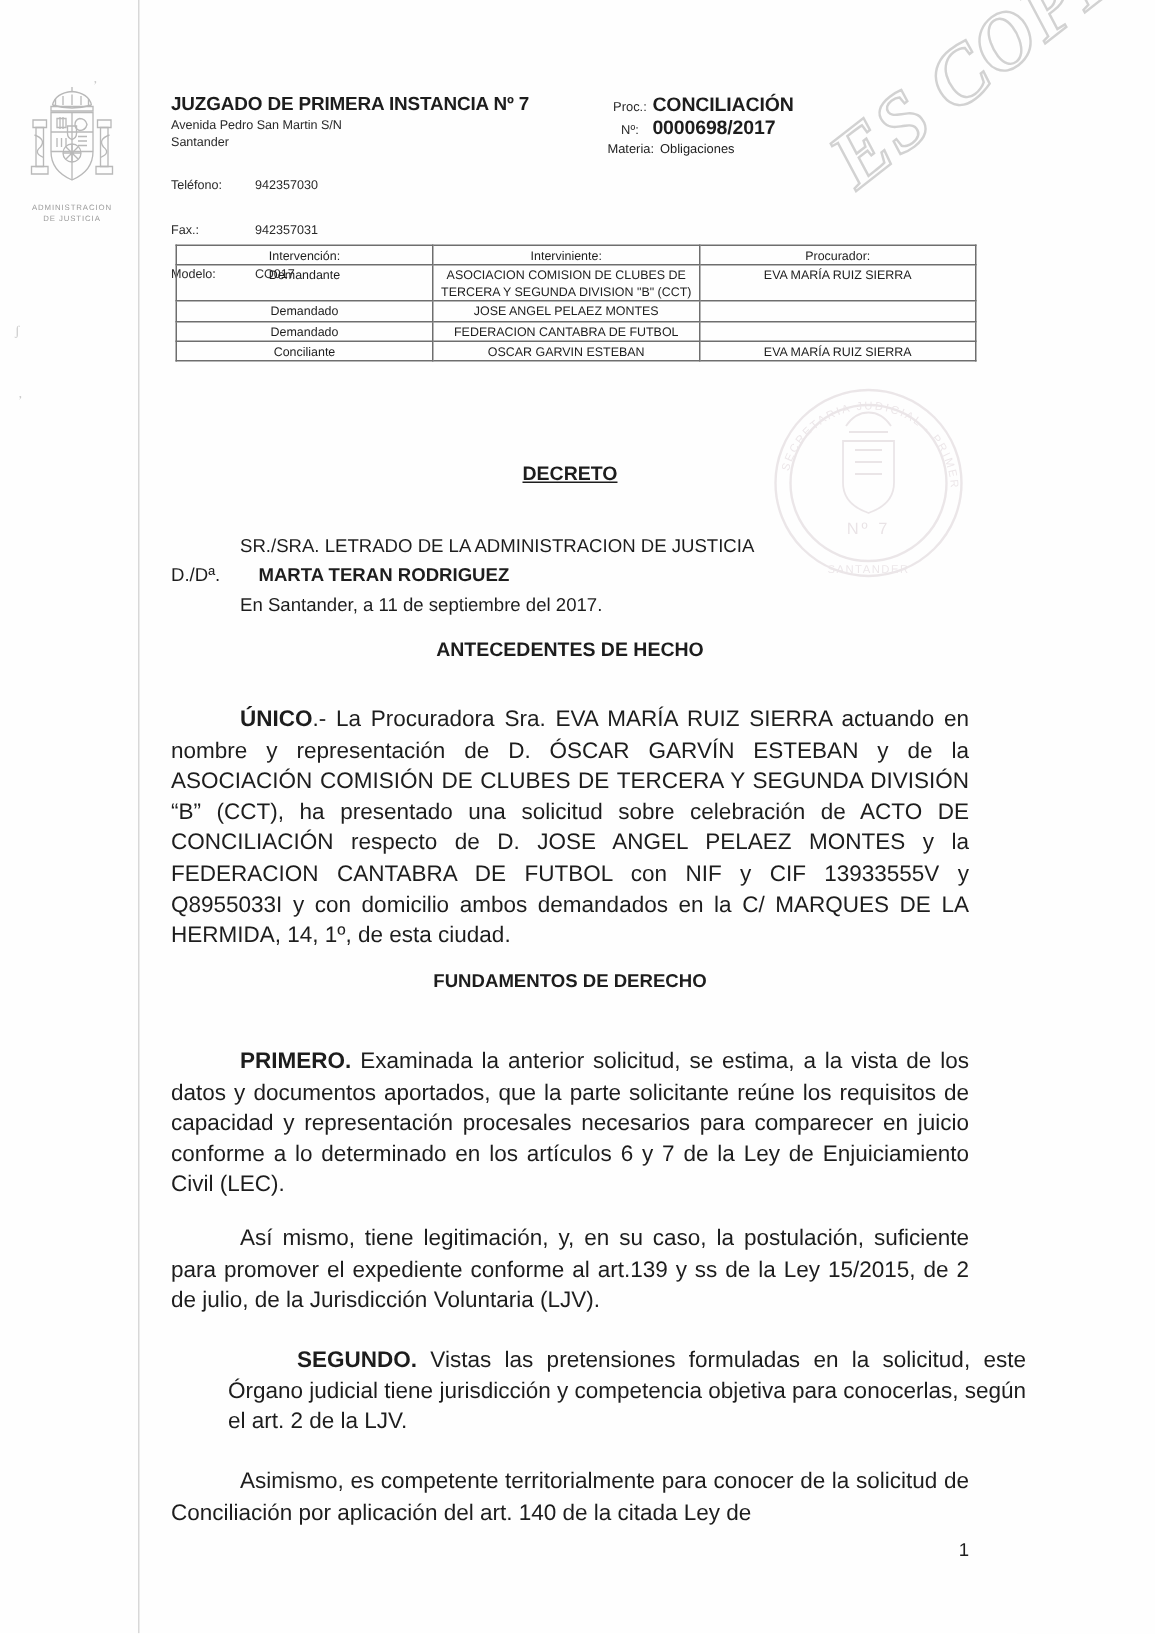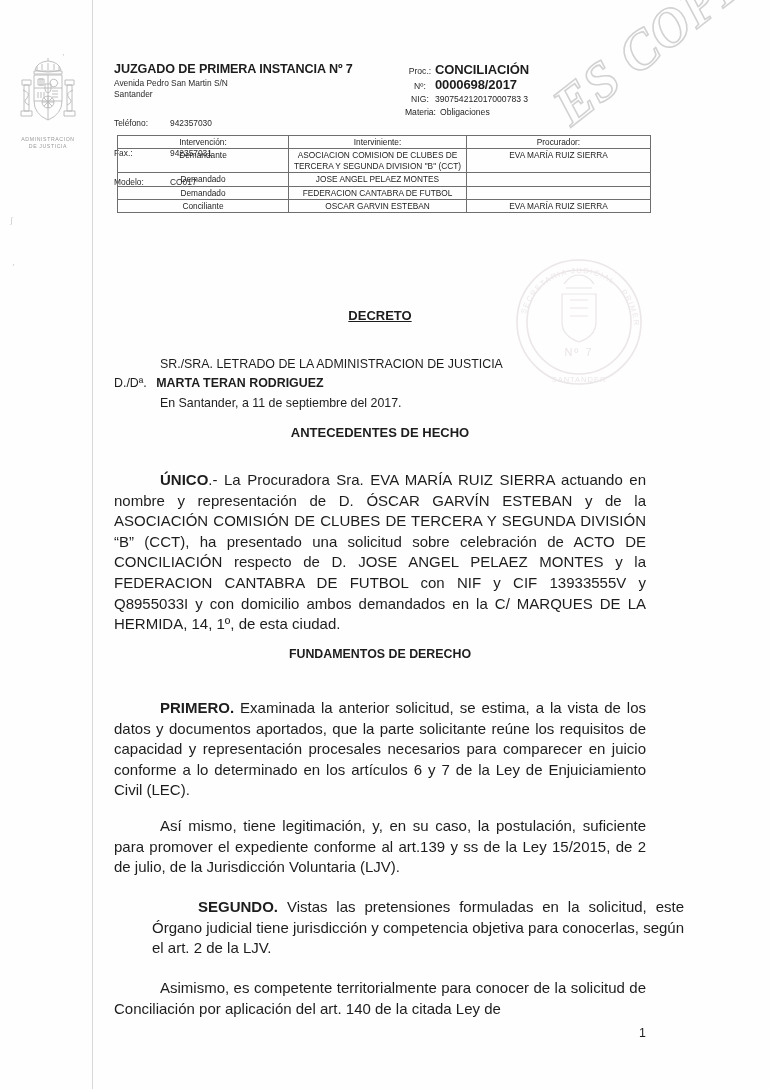--- a/index.html
+++ b/index.html
@@ -95,21 +95,21 @@
     font-weight: bold;
     letter-spacing: -0.1px;
   }
   .hdr-r-sm { font-size: 8.6px; }
   .hdr-r-row.mat { line-height: 12px; }
 
   
   .parties {
     position: absolute;
     left: 117px;
-    top: 135px;
+    top: 163px;
     width: 533px;
     border-collapse: collapse;
     table-layout: fixed;
   }
   .parties td {
     border: 1px solid #6e6e6e;
     font-size: 8.3px;
     line-height: 10.4px;
     text-align: center;
     padding: 1px 2px;
@@ -296,24 +296,20 @@
 
     <div class="hdr-right">
       <div class="hdr-r-row">
         <span class="hdr-r-k">Proc.:</span>
         <span class="hdr-r-big">CONCILIACIÓN</span>
       </div>
       <div class="hdr-r-row">
         <span class="hdr-r-k">Nº:</span>
         <span class="hdr-r-big">0000698/2017</span>
       </div>
-      <div class="hdr-r-row">
-        <span class="hdr-r-k">NIG:</span>
-        <span class="hdr-r-sm">390754212017000783 3</span>
-      </div>
       <div class="hdr-r-row mat">
         <span class="hdr-r-sm">Materia:</span>
         <span class="hdr-r-sm" style="margin-left:4px">Obligaciones</span>
       </div>
     </div>
   </div>
 
   <table class="parties">
     <colgroup>
         <col class="c1">
@@ -352,21 +348,21 @@
   <div class="doc">
 
     <div class="centered-head h-decreto">
       <span class="u">DECRETO</span>
     </div>
 
     <div class="blk" style="top:355px;">
       <div class="ln" style="margin-left:46px;">SR./SRA. LETRADO DE LA ADMINISTRACION DE JUSTICIA</div>
       <div class="ln">
         <span>D./Dª.</span>
-        <span class="b" style="margin-left:6px">MARTA TERAN RODRIGUEZ</span>
+        <span class="b" style="margin-left:22px">MARTA TERAN RODRIGUEZ</span>
       </div>
       <div class="ln" style="margin-left:46px;">En Santander, a  11 de septiembre del 2017.</div>
     </div>
 
     <div class="centered-head h-antecedentes">ANTECEDENTES DE HECHO</div>
 
     <div class="para" style="top:470px;">
       <span class="lead b">ÚNICO</span><span>.- La Procuradora Sra. EVA MARÍA RUIZ SIERRA actuando en nombre y representación de D. ÓSCAR GARVÍN ESTEBAN  y de la ASOCIACIÓN COMISIÓN DE CLUBES DE TERCERA Y SEGUNDA DIVISIÓN “B” (CCT), ha presentado una solicitud sobre celebración de ACTO DE CONCILIACIÓN respecto de   D. JOSE ANGEL PELAEZ MONTES y la FEDERACION CANTABRA DE FUTBOL con NIF y CIF 13933555V y Q8955033I y con domicilio ambos demandados en la C/ MARQUES DE LA HERMIDA, 14, 1º,  de esta ciudad.</span>
     </div>
 

